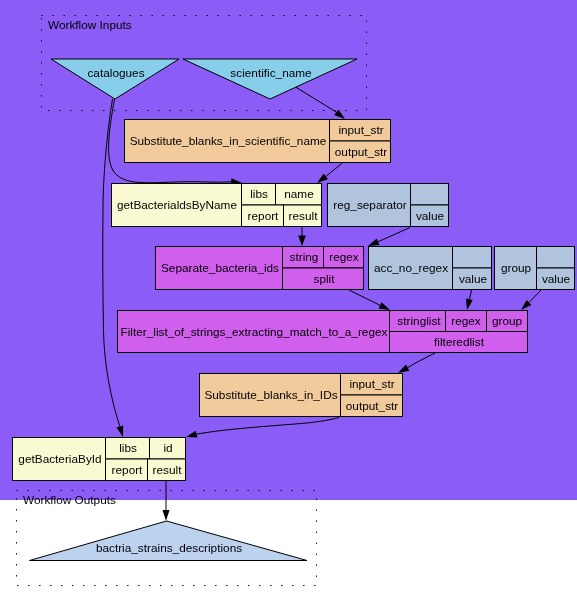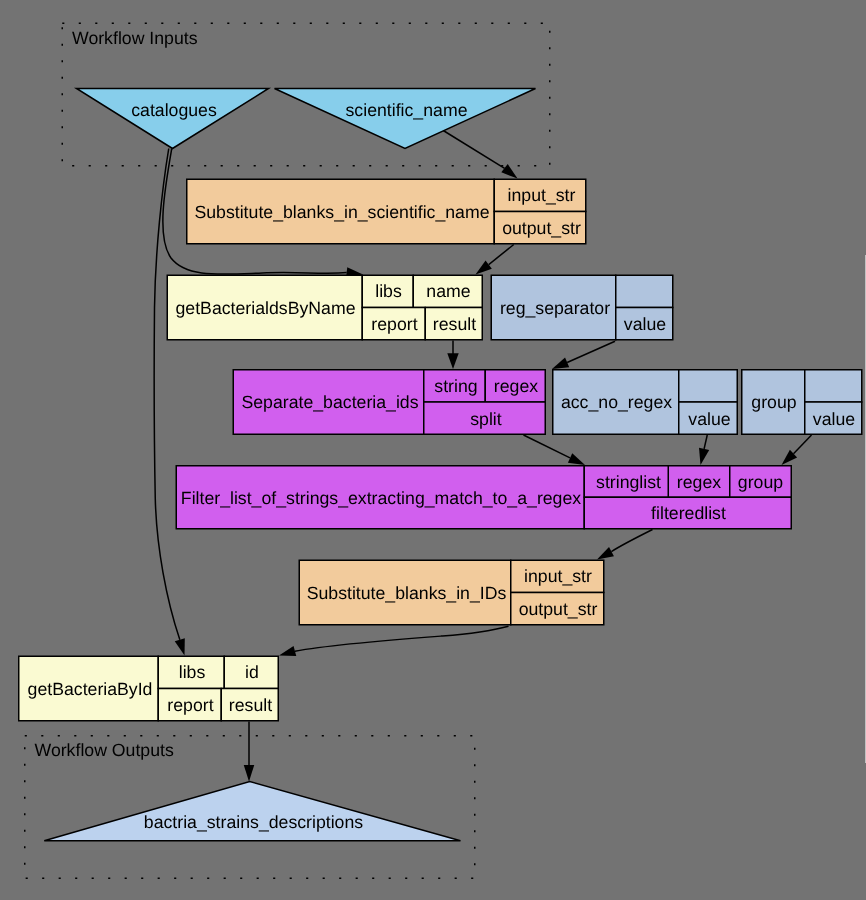--- a/index.html
+++ b/index.html
@@ -1,17 +1,17 @@
 <!DOCTYPE html>
 <html><head>
 <meta charset="utf-8">
 <style>
   html,body{margin:0;padding:0;background:#ffffff;}
   body{width:577px;height:600px;overflow:hidden;font-family:"Liberation Sans",sans-serif;}
-  #canvas{position:relative;width:577px;height:600px;background:#737373;}
+  #canvas{position:relative;width:577px;height:500px;background:#8b5cf6;}
   svg.layer{position:absolute;left:0;top:0;width:577px;height:600px;display:block;}
   text{font-family:"Liberation Sans",sans-serif;font-size:11.8px;fill:#000;
        text-anchor:middle;dominant-baseline:alphabetic;}
   .cluster-label{text-anchor:start;}
   .node rect{stroke:#000;stroke-width:1;}
   .node polygon{stroke:#000;stroke-width:1;}
   .edge{fill:none;stroke:#000;stroke-width:1;}
 </style>
 </head>
 <body>

